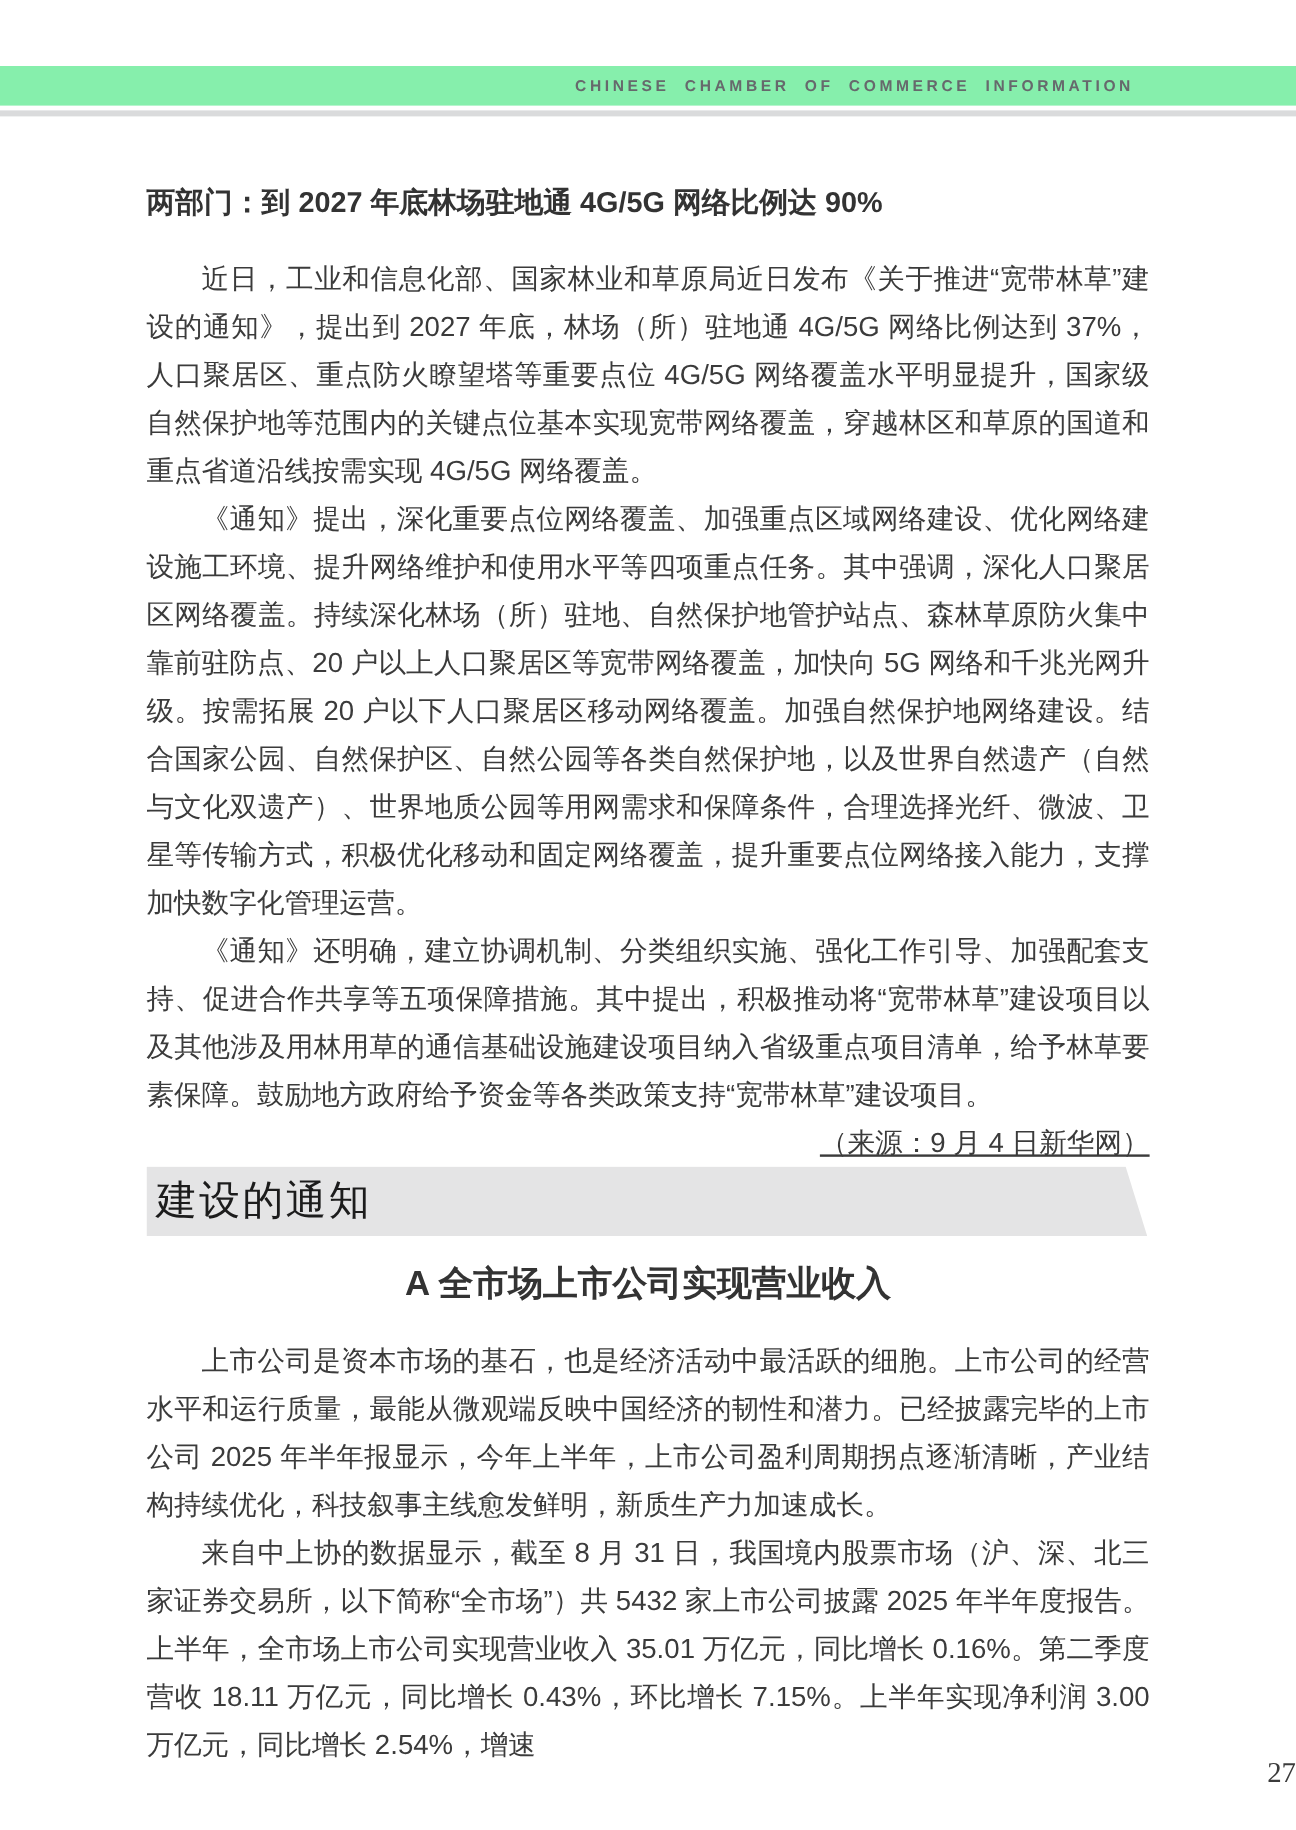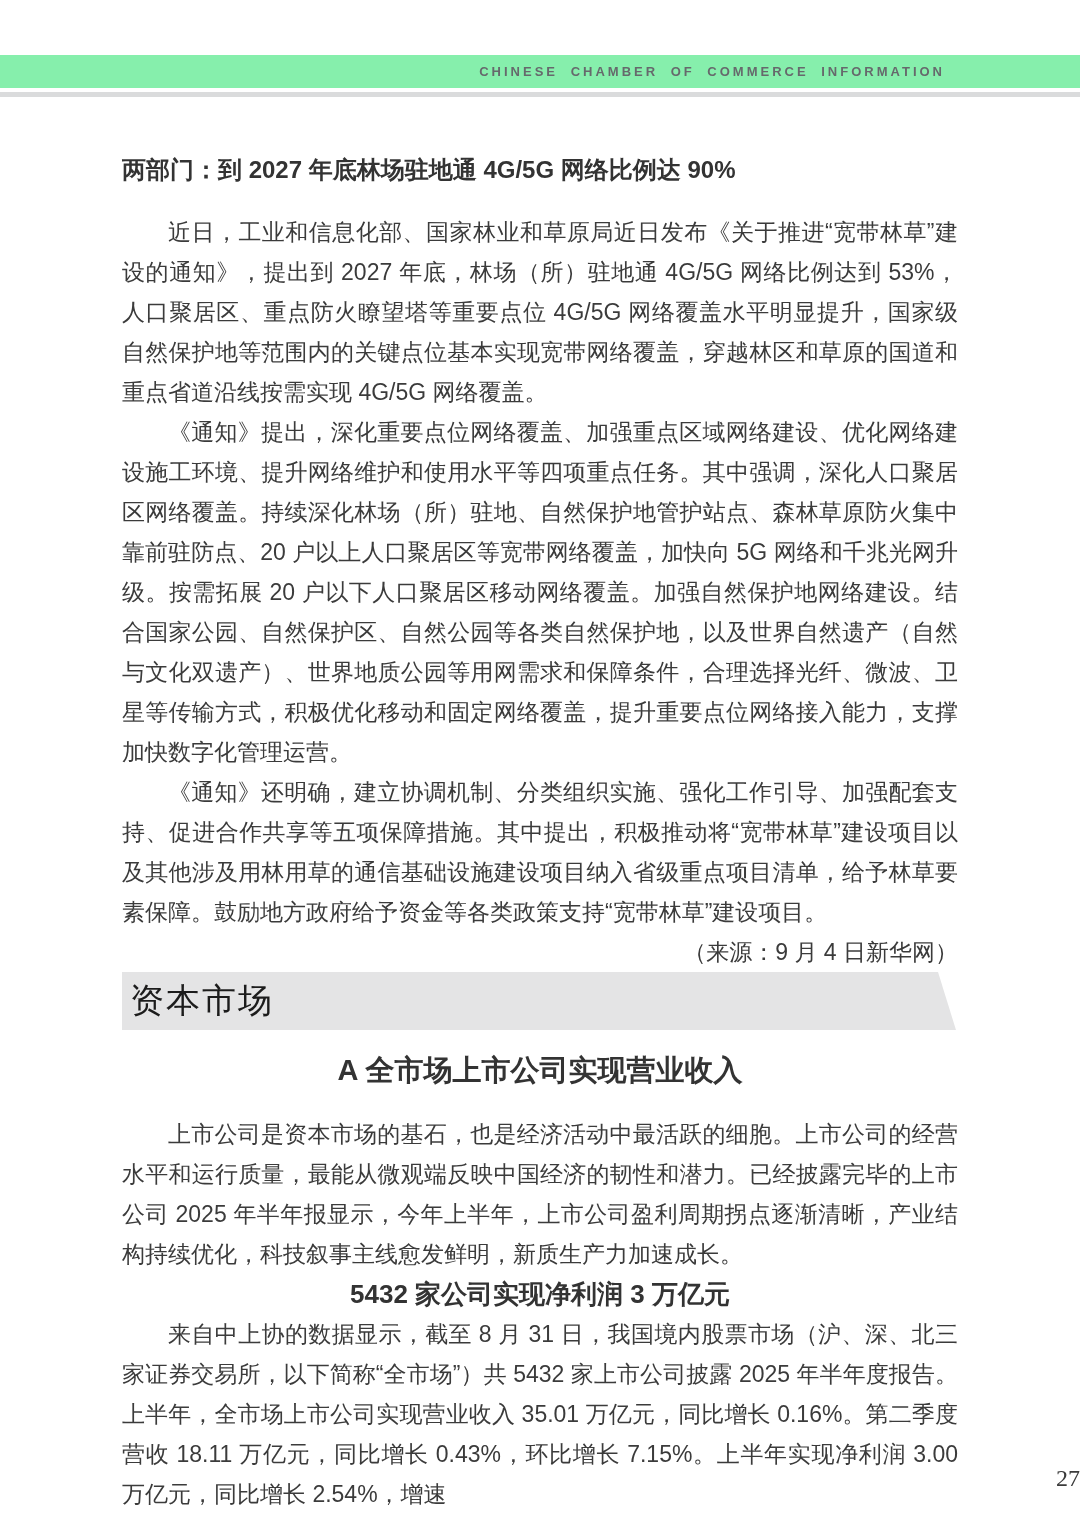--- a/index.html
+++ b/index.html
@@ -63,20 +63,21 @@
     text-align: justify;
     text-indent: 2em;
     color: #3b3b3b;
   }
   .p-first { margin-top: 22px; }
 
   .source-note {
     float: right;
     text-indent: 0;
     white-space: nowrap;
+    text-decoration: underline;
   }
 
   
   .section-bar {
     margin-top: 38px;
     width: 834px;
     height: 58px;
     background: #e4e4e5;
     clip-path: polygon(0 0, calc(100% - 18px) 0, 100% 100%, 0 100%);
     display: flex;
@@ -128,35 +129,34 @@
 
   <div class="banner">
     <span class="banner-text">CHINESE CHAMBER OF COMMERCE INFORMATION</span>
   </div>
   <div class="banner-thin"></div>
 
   <div class="content">
 
     <h1 class="article-title">两部门：到 2027 年底林场驻地通 4G/5G 网络比例达 90%</h1>
 
-    <p class="body-p p-first">近日，工业和信息化部、国家林业和草原局近日发布《关于推进“宽带林草”建设的通知》，提出到 2027 年底，林场（所）驻地通 4G/5G 网络比例达到 53%，人口聚居区、重点防火瞭望塔等重要点位 4G/5G 网络覆盖水平明显提升，国家级自然保护地等范围内的关键点位基本实现宽带网络覆盖，穿越林区和草原的国道和重点省道沿线按需实现 4G/5G 网络覆盖。</p>
+    <p class="body-p p-first">近日，工业和信息化部、国家林业和草原局近日发布《关于推进“宽带林草”建设的通知》，提出到 2027 年底，林场（所）驻地通 4G/5G 网络比例达到 37%，人口聚居区、重点防火瞭望塔等重要点位 4G/5G 网络覆盖水平明显提升，国家级自然保护地等范围内的关键点位基本实现宽带网络覆盖，穿越林区和草原的国道和重点省道沿线按需实现 4G/5G 网络覆盖。</p>
 
     <p class="body-p">《通知》提出，深化重要点位网络覆盖、加强重点区域网络建设、优化网络建设施工环境、提升网络维护和使用水平等四项重点任务。其中强调，深化人口聚居区网络覆盖。持续深化林场（所）驻地、自然保护地管护站点、森林草原防火集中靠前驻防点、20 户以上人口聚居区等宽带网络覆盖，加快向 5G 网络和千兆光网升级。按需拓展 20 户以下人口聚居区移动网络覆盖。加强自然保护地网络建设。结合国家公园、自然保护区、自然公园等各类自然保护地，以及世界自然遗产（自然与文化双遗产）、世界地质公园等用网需求和保障条件，合理选择光纤、微波、卫星等传输方式，积极优化移动和固定网络覆盖，提升重要点位网络接入能力，支撑加快数字化管理运营。</p>
 
     <p class="body-p"><span>《通知》还明确，建立协调机制、分类组织实施、强化工作引导、加强配套支持、促进合作共享等五项保障措施。其中提出，积极推动将“宽带林草”建设项目以及其他涉及用林用草的通信基础设施建设项目纳入省级重点项目清单，给予林草要素保障。鼓励地方政府给予资金等各类政策支持“宽带林草”建设项目。</span><span class="source-note">（来源：9 月 4 日新华网）</span></p>
 
     <div class="section-bar">
-      <span class="section-title">资本市场</span>
+      <span class="section-title">建设的通知</span>
     </div>
 
     <h2 class="article2-title">A 全市场上市公司实现营业收入</h2>
 
     <p class="body-p p-after-title2">上市公司是资本市场的基石，也是经济活动中最活跃的细胞。上市公司的经营水平和运行质量，最能从微观端反映中国经济的韧性和潜力。已经披露完毕的上市公司 2025 年半年报显示，今年上半年，上市公司盈利周期拐点逐渐清晰，产业结构持续优化，科技叙事主线愈发鲜明，新质生产力加速成长。</p>
 
-    <h3 class="sub-heading">5432 家公司实现净利润 3 万亿元</h3>
 
     <p class="body-p">来自中上协的数据显示，截至 8 月 31 日，我国境内股票市场（沪、深、北三家证券交易所，以下简称“全市场”）共 5432 家上市公司披露 2025 年半年度报告。上半年，全市场上市公司实现营业收入 35.01 万亿元，同比增长 0.16%。第二季度营收 18.11 万亿元，同比增长 0.43%，环比增长 7.15%。上半年实现净利润 3.00 万亿元，同比增长 2.54%，增速</p>
 
   </div>
 
   <div class="page-number">27</div>
 
 </div>
 
 </body></html>

